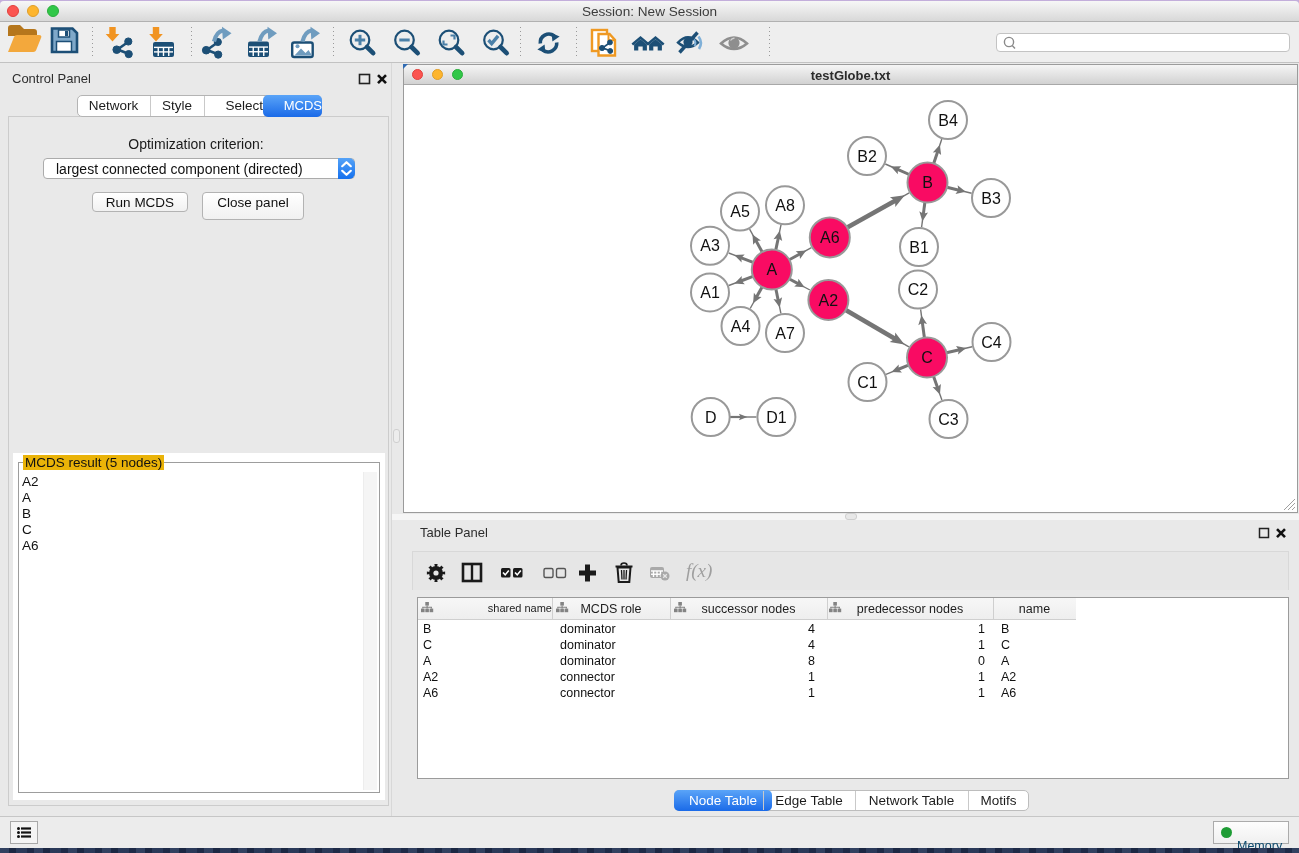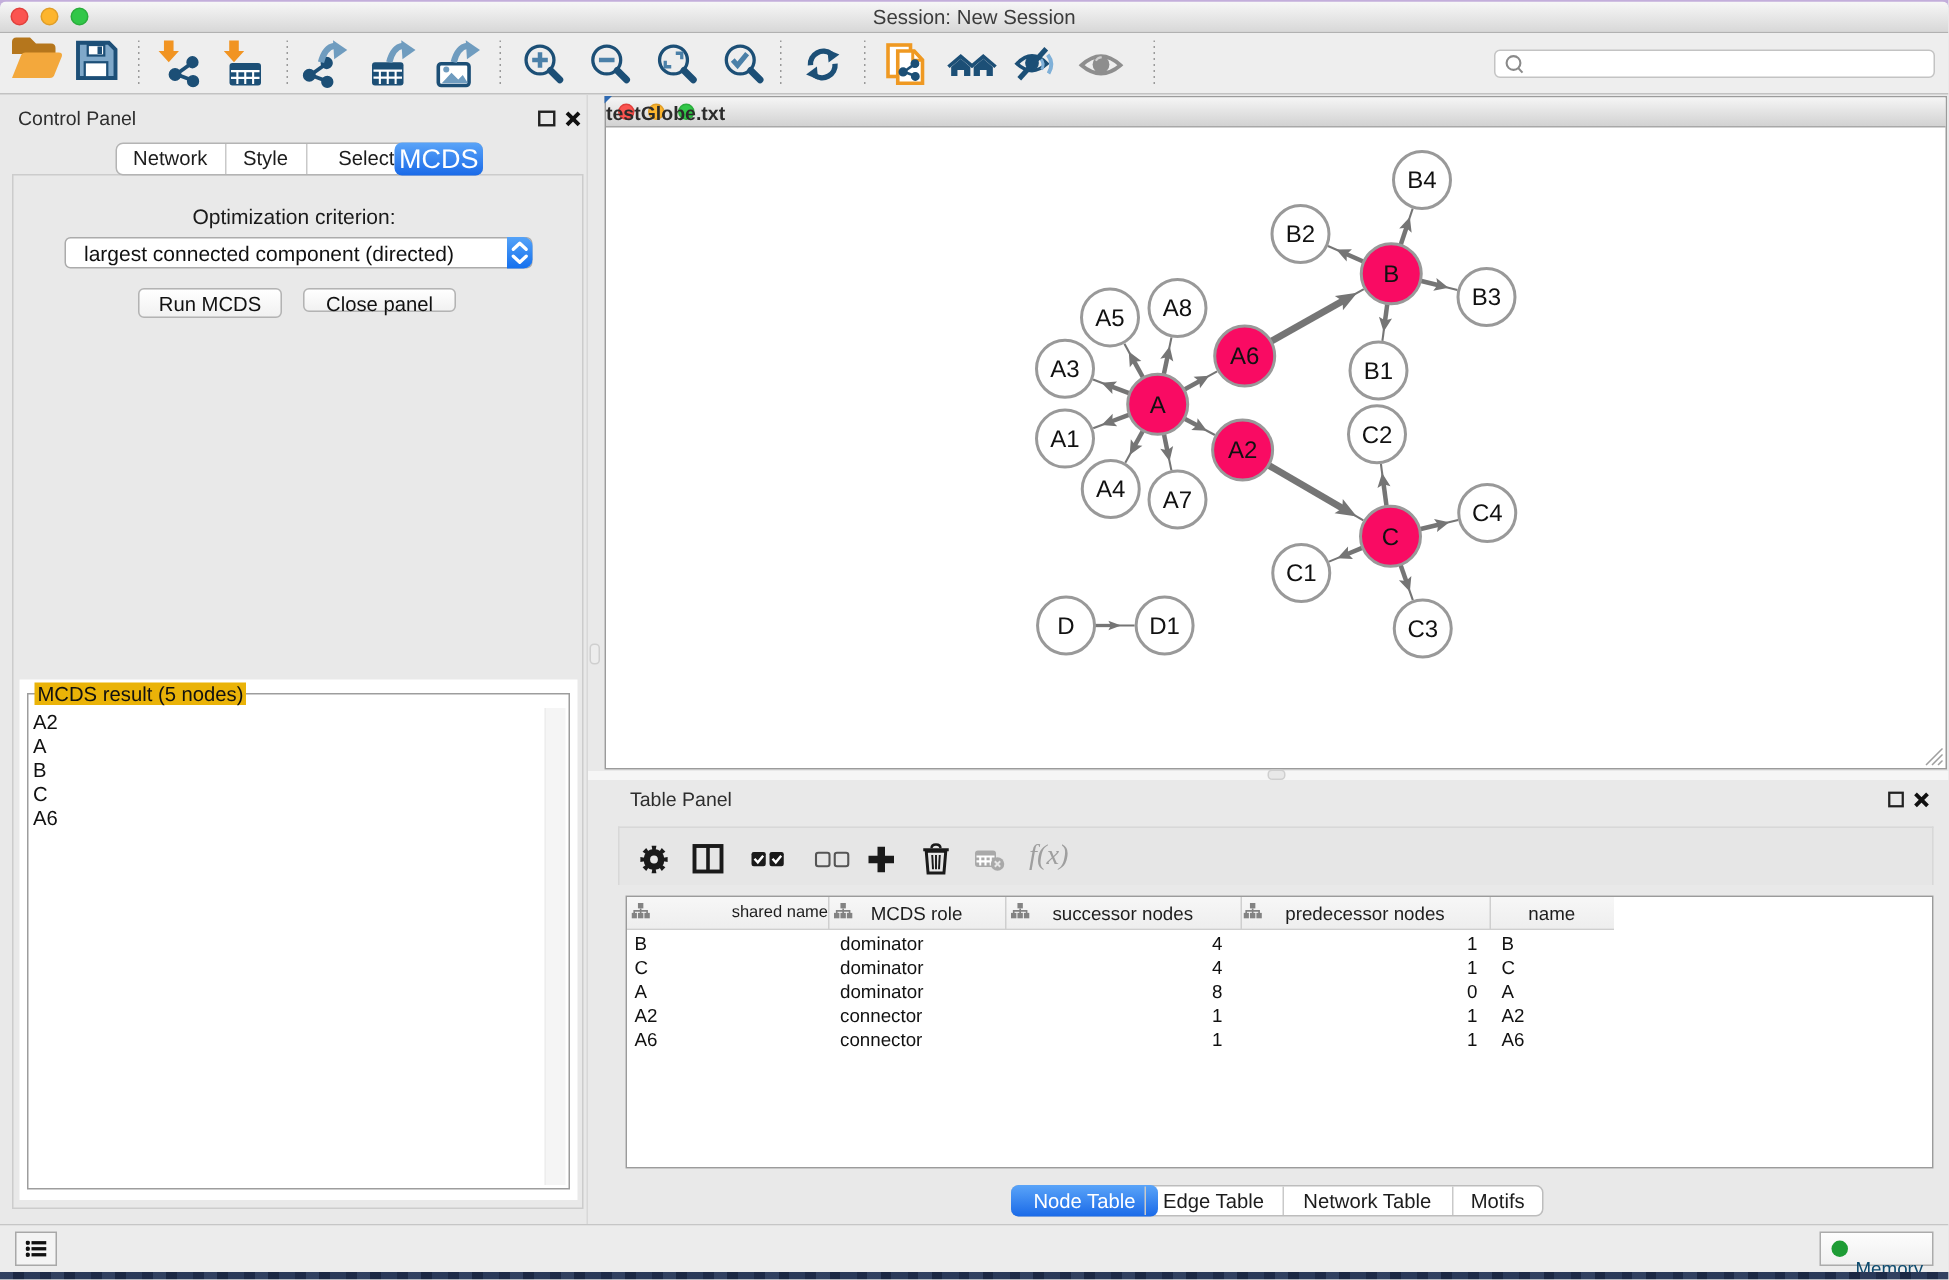--- a/index.html
+++ b/index.html
@@ -129,51 +129,51 @@
 <div class="abs" style="left:12px;top:71px;font-size:13px;color:#2d2d2d">Control Panel</div>
 <svg style="position:absolute;left:358px;top:72px" width="32" height="14" viewBox="0 0 32 14">
     <rect x="1.5" y="2.5" width="10" height="9" fill="none" stroke="#222" stroke-width="1.6"></rect>
     <path d="M 20 3.2 l 8 8 M 28 3.2 l -8 8" stroke="#111" stroke-width="2.6"></path>
   </svg>
 <div class="abs" style="left:8px;top:116px;width:381px;height:690px;border:1px solid #cccccc;background:#e9e9e9"></div>
 <div class="abs" style="left:77px;top:95px;width:245px;height:22px;background:#fff;border:1px solid #b4b4b4;border-radius:5px"></div>
 <div class="abs" style="left:77px;top:95px;width:73px;height:22px;background:transparent;color:#1c1c1c;font-size:13.5px;text-align:center;line-height:22px">Network</div>
 <div class="abs" style="left:150px;top:95px;width:54px;height:22px;background:transparent;color:#1c1c1c;font-size:13.5px;text-align:center;line-height:22px">Style</div>
 <div class="abs" style="left:204px;top:95px;width:59px;height:22px;background:transparent;color:#1c1c1c;font-size:13.5px;text-align:right;line-height:22px">Select</div>
-<div class="abs" style="left:263px;top:95px;width:59px;height:22px;background:linear-gradient(#5aa4f8,#1a6ae8);border-radius:5px;color:#fff;font-size:18px;text-align:center;line-height:22px">MCDS</div>
+<div class="abs" style="left:263px;top:95px;width:59px;height:22px;background:linear-gradient(#5aa4f8,#1a6ae8);border-radius:5px;color:#fff;font-size:13px;text-align:right;line-height:22px">MCDS</div>
 <div class="abs" style="left:150px;top:96px;width:1px;height:20px;background:#c9c9c9"></div>
 <div class="abs" style="left:204px;top:96px;width:1px;height:20px;background:#c9c9c9"></div>
 <div class="abs" style="left:8px;top:136px;width:376px;text-align:center;font-size:14px;color:#1a1a1a">Optimization criterion:</div>
 <div class="abs" style="left:43px;top:158px;width:312px;height:21px;background:#fff;border:1px solid #ababab;border-radius:4px"></div>
 <div class="abs" style="left:56px;top:161px;font-size:14px;color:#111">largest connected component (directed)</div>
 <div class="abs" style="left:338px;top:158px;width:17px;height:21px;background:linear-gradient(#55a3f8,#1470ee);border-radius:0 6px 6px 0"></div>
 <svg style="position:absolute;left:340px;top:160px" width="13" height="17" viewBox="0 0 13 17">
     <path d="M 2.2 6.2 L 6.5 2.2 L 10.8 6.2" fill="none" stroke="#fff" stroke-width="2.2" stroke-linecap="round" stroke-linejoin="round"></path>
     <path d="M 2.2 10.8 L 6.5 14.8 L 10.8 10.8" fill="none" stroke="#fff" stroke-width="2.2" stroke-linecap="round" stroke-linejoin="round"></path>
   </svg>
 <div class="abs" style="left:92px;top:192px;width:96px;height:20px;background:linear-gradient(#fff,#f1f1f1);border:1px solid #b3b3b3;border-radius:4px;font-size:13.5px;color:#111;text-align:center;line-height:19px">Run MCDS</div>
-<div class="abs" style="left:202px;top:192px;width:102px;height:16px;background:linear-gradient(#fff,#f1f1f1);border:1px solid #b3b3b3;border-radius:4px;font-size:13.5px;color:#111;text-align:center;line-height:19px">Close panel</div>
+<div class="abs" style="left:202px;top:192px;width:102px;height:28px;background:linear-gradient(#fff,#f1f1f1);border:1px solid #b3b3b3;border-radius:4px;font-size:13.5px;color:#111;text-align:center;line-height:19px">Close panel</div>
 <div class="abs" style="left:13px;top:453px;width:372px;height:347px;background:#fff"></div>
 <div class="abs" style="left:18px;top:462px;width:362px;height:331px;border:1px solid #9d9d9d"></div>
 <div class="abs" style="left:23px;top:455px;background:#eab308;padding:0 2px;font-size:13.5px;color:#111">MCDS result (5 nodes)</div>
 <div class="abs" style="left:363px;top:472px;width:14px;height:318px;background:#f5f5f5;border-left:1px solid #ededed"></div>
 <div class="abs" style="left:22px;top:474px;font-size:13.5px;color:#111">A2</div>
 <div class="abs" style="left:22px;top:490px;font-size:13.5px;color:#111">A</div>
 <div class="abs" style="left:22px;top:506px;font-size:13.5px;color:#111">B</div>
 <div class="abs" style="left:22px;top:522px;font-size:13.5px;color:#111">C</div>
 <div class="abs" style="left:22px;top:538px;font-size:13.5px;color:#111">A6</div>
 <div class="abs" style="left:391px;top:63px;width:1px;height:753px;background:#d8d8d8"></div>
 <div class="abs" style="left:393px;top:429px;width:7px;height:14px;background:#ededed;border:1px solid #cfcfcf;border-radius:3px"></div>
 <div class="abs" style="left:403px;top:64px;width:895px;height:449px;background:#fff;border:1px solid #9b9b9b"></div>
 <div class="abs" style="left:404px;top:65px;width:893px;height:20px;background:linear-gradient(#f5f5f5,#d2d2d2);border-bottom:1px solid #a8a8a8"></div>
 <div class="abs" style="left:403px;top:64px;width:0;height:0;border-top:5px solid #2f6ab2;border-right:5px solid transparent"></div>
 <div class="abs" style="left:412px;top:69px;width:11px;height:11px;border-radius:50%;background:#fb5450;border:1px solid #e1403c"></div>
 <div class="abs" style="left:432px;top:69px;width:11px;height:11px;border-radius:50%;background:#fdb52e;border:1px solid #e09e28"></div>
 <div class="abs" style="left:452px;top:69px;width:11px;height:11px;border-radius:50%;background:#31c748;border:1px solid #2aad3c"></div>
-<div class="abs" style="left:404px;top:68px;width:893px;height:15px;text-align:left;font-size:13px;font-weight:700;color:#2b2b2b">testGlobe.txt</div>
+<div class="abs" style="left:404px;top:68px;width:893px;height:15px;text-align:center;font-size:13px;font-weight:700;color:#2b2b2b">testGlobe.txt</div>
 <svg style="position:absolute;left:1283px;top:498px" width="13" height="13" viewBox="0 0 13 13">
     <g stroke="#9f9f9f" stroke-width="1">
       <line x1="12" y1="1" x2="1" y2="12"></line>
       <line x1="12" y1="5" x2="5" y2="12"></line>
       <line x1="12" y1="9" x2="9" y2="12"></line>
     </g>
   </svg>
 <svg width="894" height="427" style="position:absolute;left:404px;top:85px">
     <line x1="358.2" y1="167.0" x2="345.6" y2="144.1" stroke="#757575" stroke-width="1.4"></line>
     <line x1="358.2" y1="167.0" x2="351.8" y2="155.4" stroke="#757575" stroke-width="3.0"></line>

